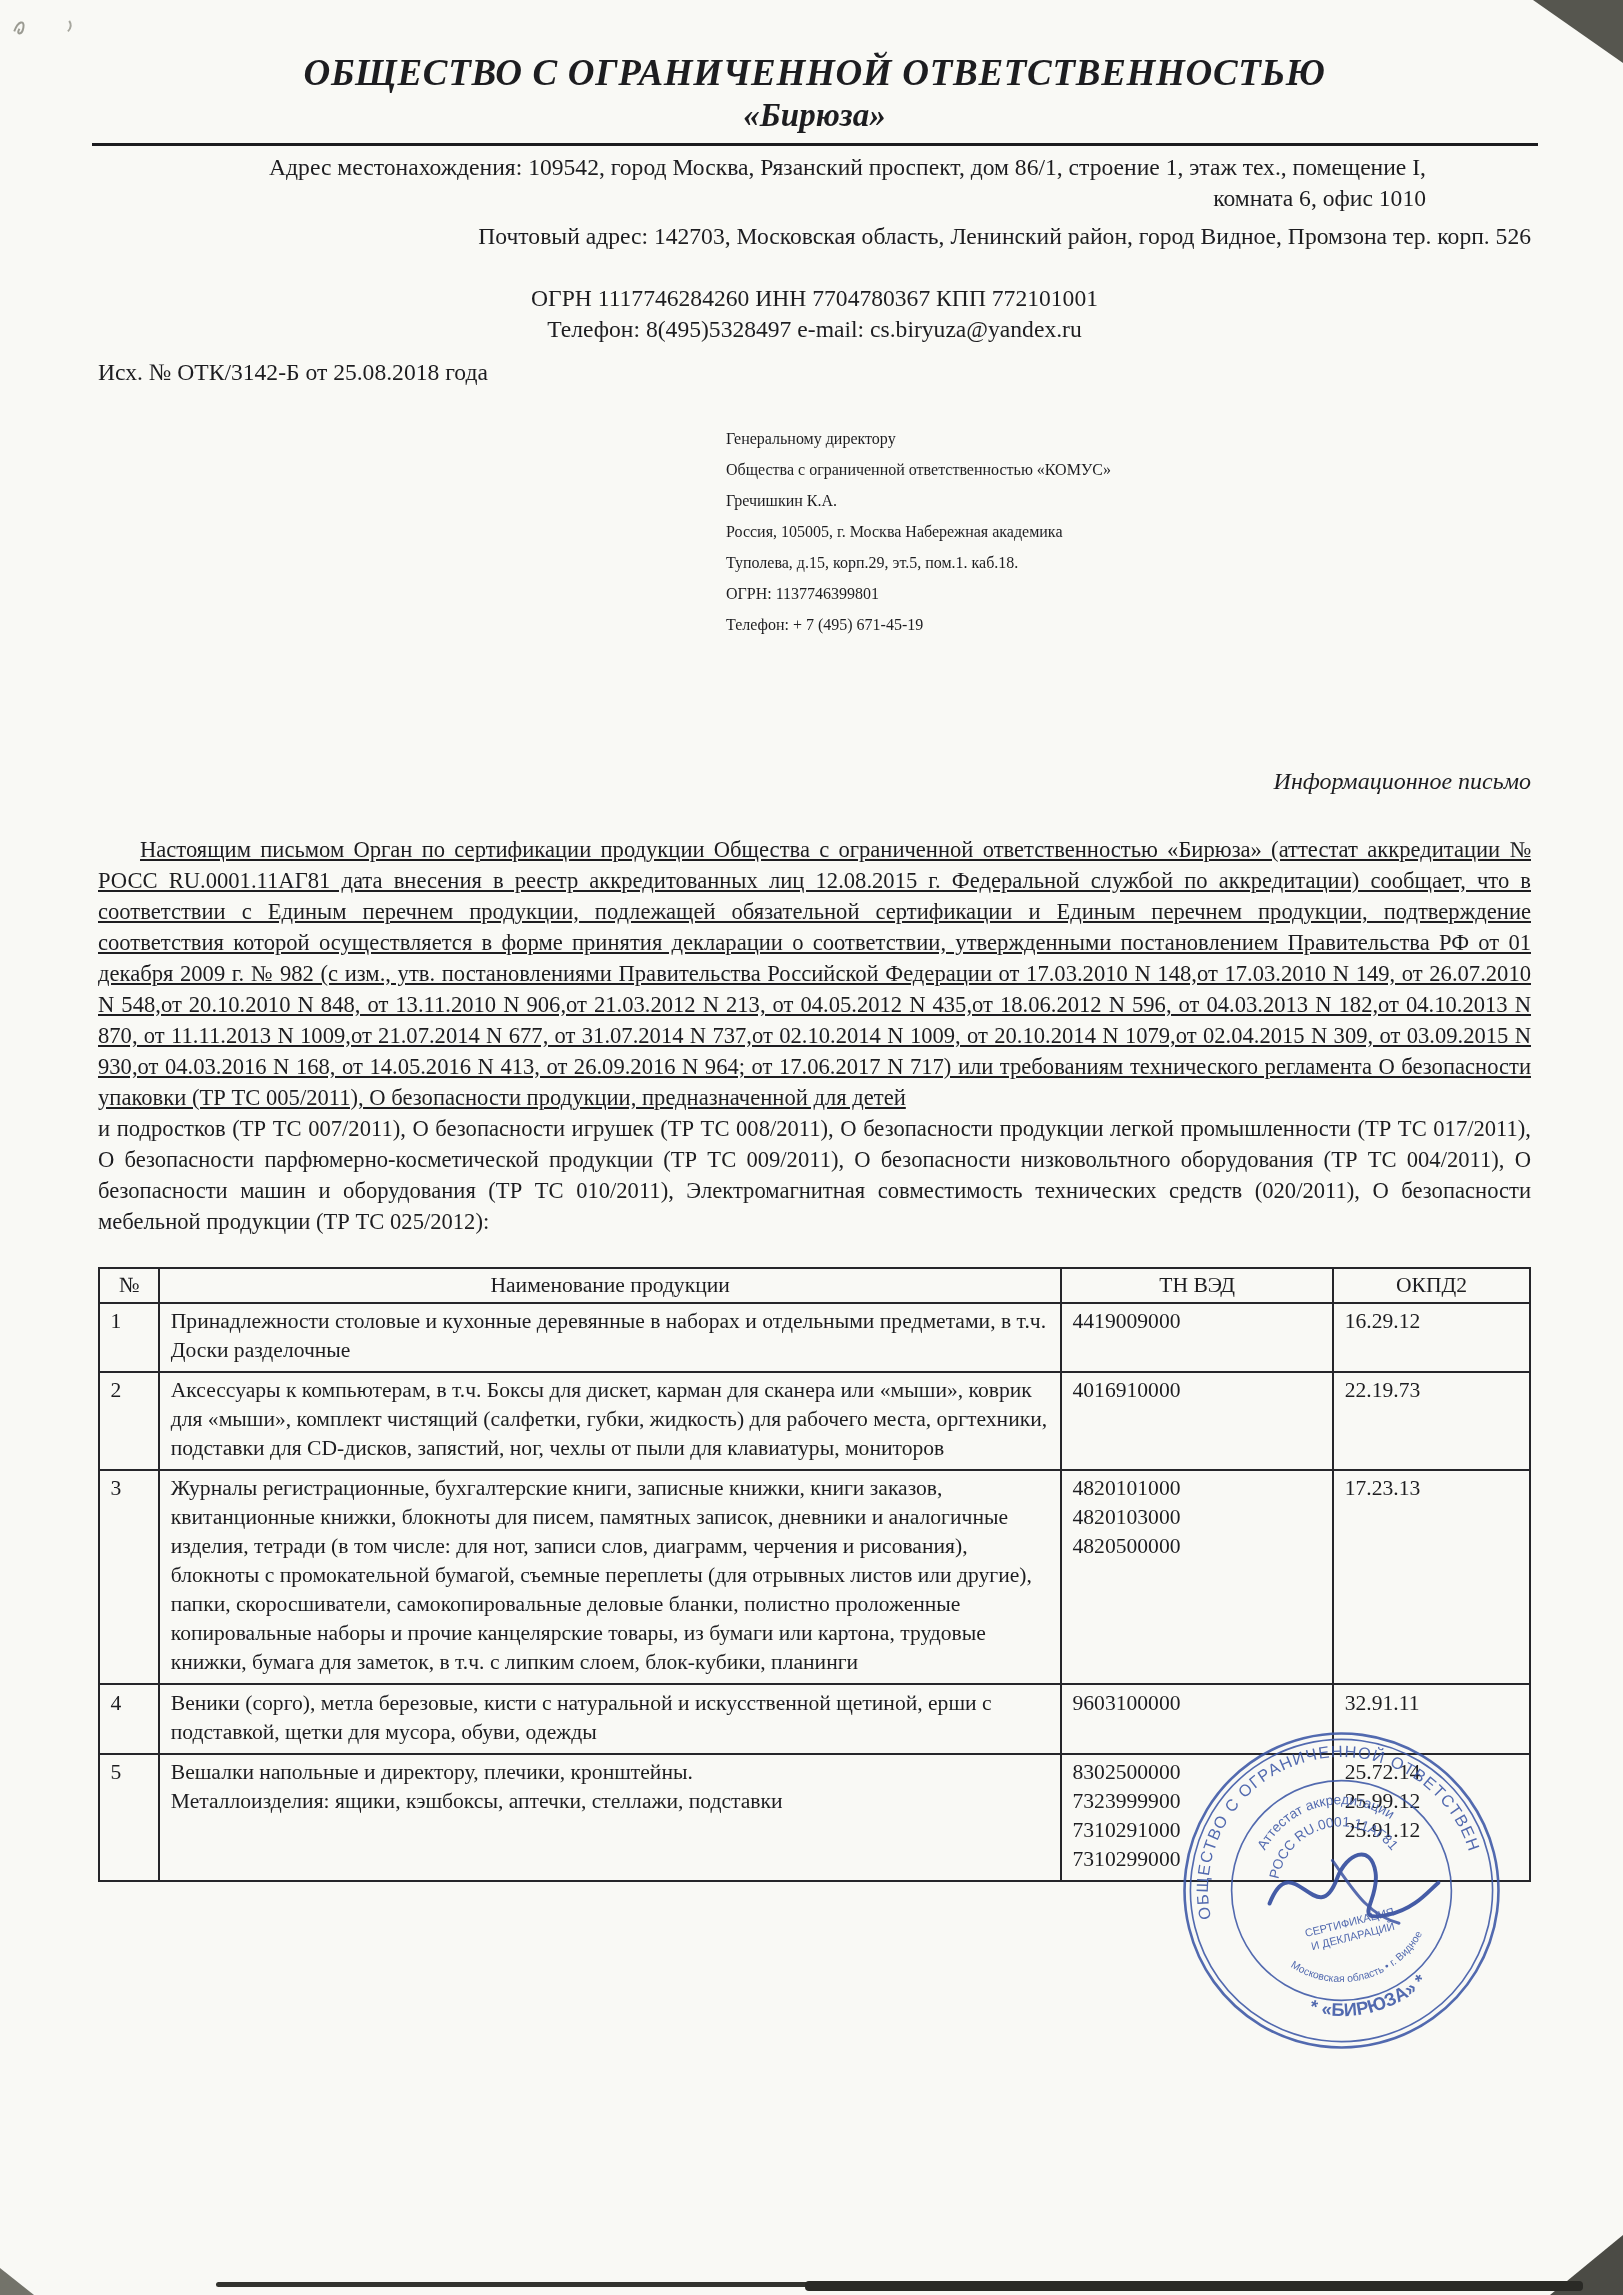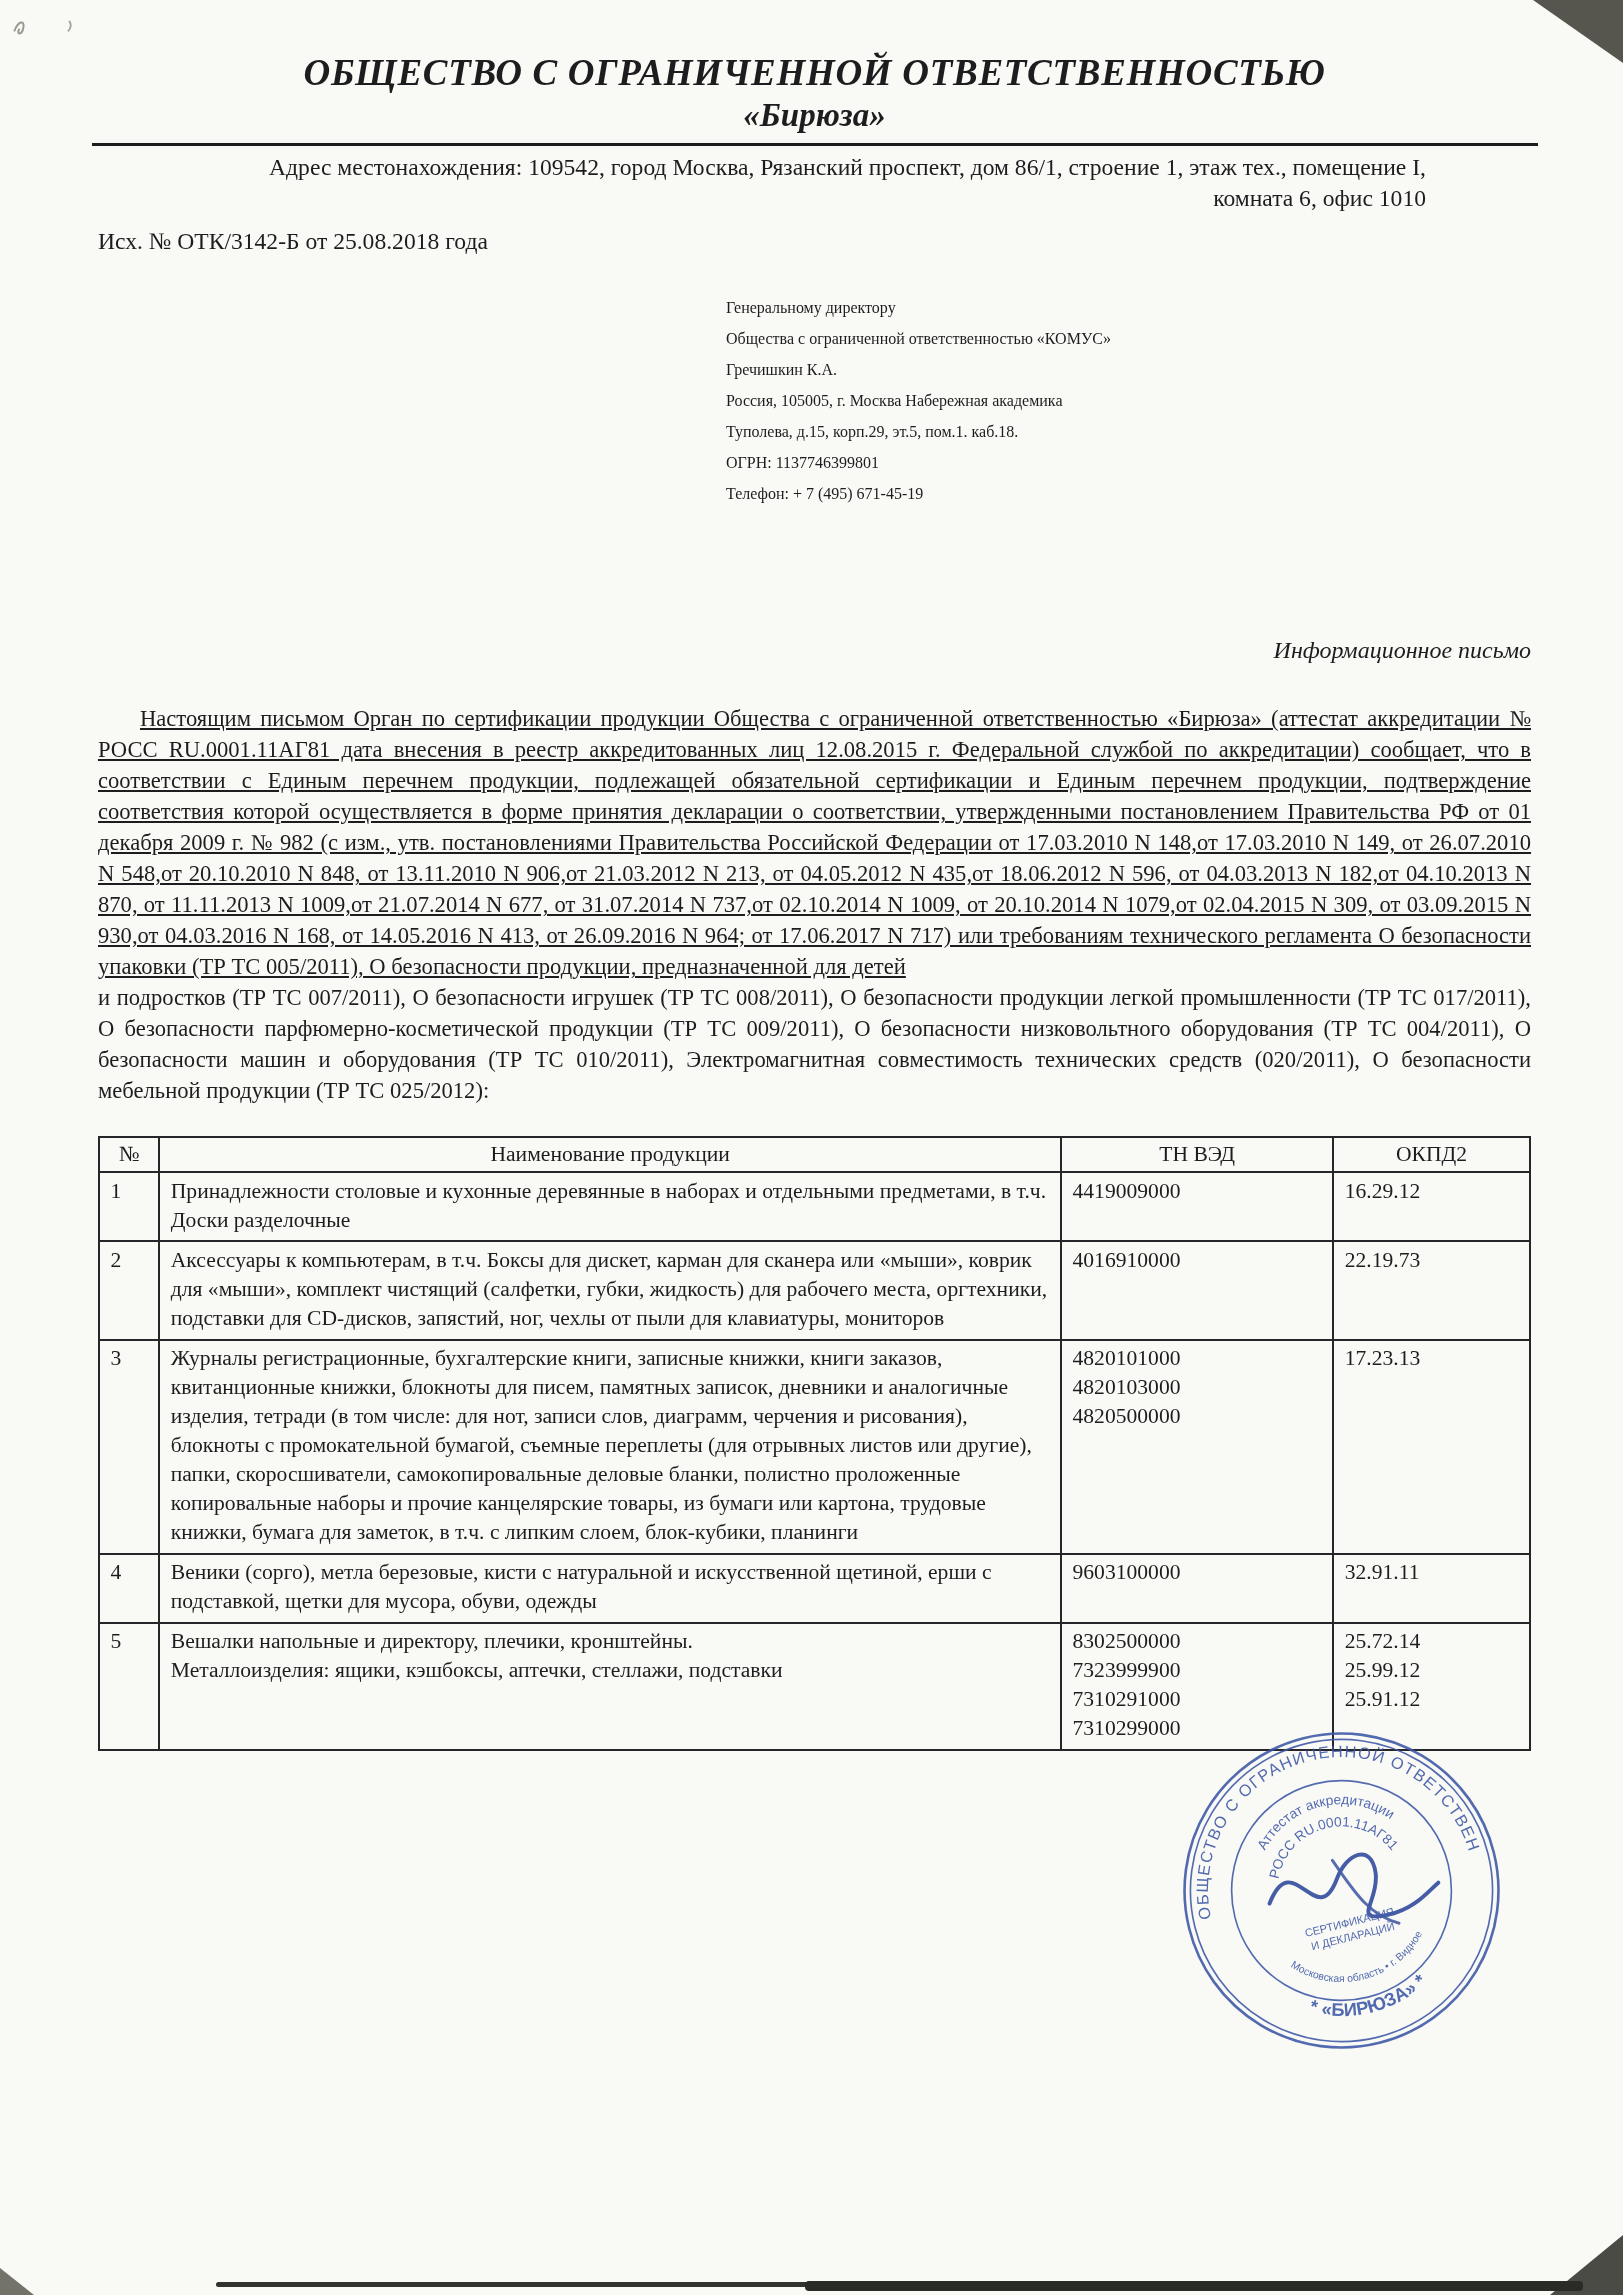--- a/index.html
+++ b/index.html
@@ -94,20 +94,25 @@
   <path d="M92 18 C 96 24, 94 30, 90 34" stroke="#a7a79e" stroke-width="3" fill="none"></path>
 </svg>
 
 <div class="content">
 
   <div>
     <div class="org-title">ОБЩЕСТВО С ОГРАНИЧЕННОЙ ОТВЕТСТВЕННОСТЬЮ</div>
     <div class="org-name">«Бирюза»</div>
     <div class="divider"></div>
     <div class="addr addr-1">Адрес местонахождения: 109542, город Москва, Рязанский проспект, дом 86/1, строение 1, этаж тех., помещение I, комната 6, офис 1010</div>
+    <div class="addr">Почтовый адрес: 142703, Московская область, Ленинский район, город Видное, Промзона тер. корп. 526</div>
+    <div class="reg-block">
+      <div>ОГРН 1117746284260 ИНН 7704780367 КПП 772101001</div>
+      <div>Телефон: 8(495)5328497 e-mail: cs.biryuza@yandex.ru</div>
+    </div>
   </div>
 
   <div class="ref-line">Исх. № ОТК/3142-Б от 25.08.2018 года</div>
 
   <div class="recipient">Генеральному директору
 Общества с ограниченной ответственностью «КОМУС»
 Гречишкин К.А.
 Россия, 105005, г. Москва Набережная академика
 Туполева, д.15, корп.29, эт.5, пом.1. каб.18.
 ОГРН: 1137746399801

